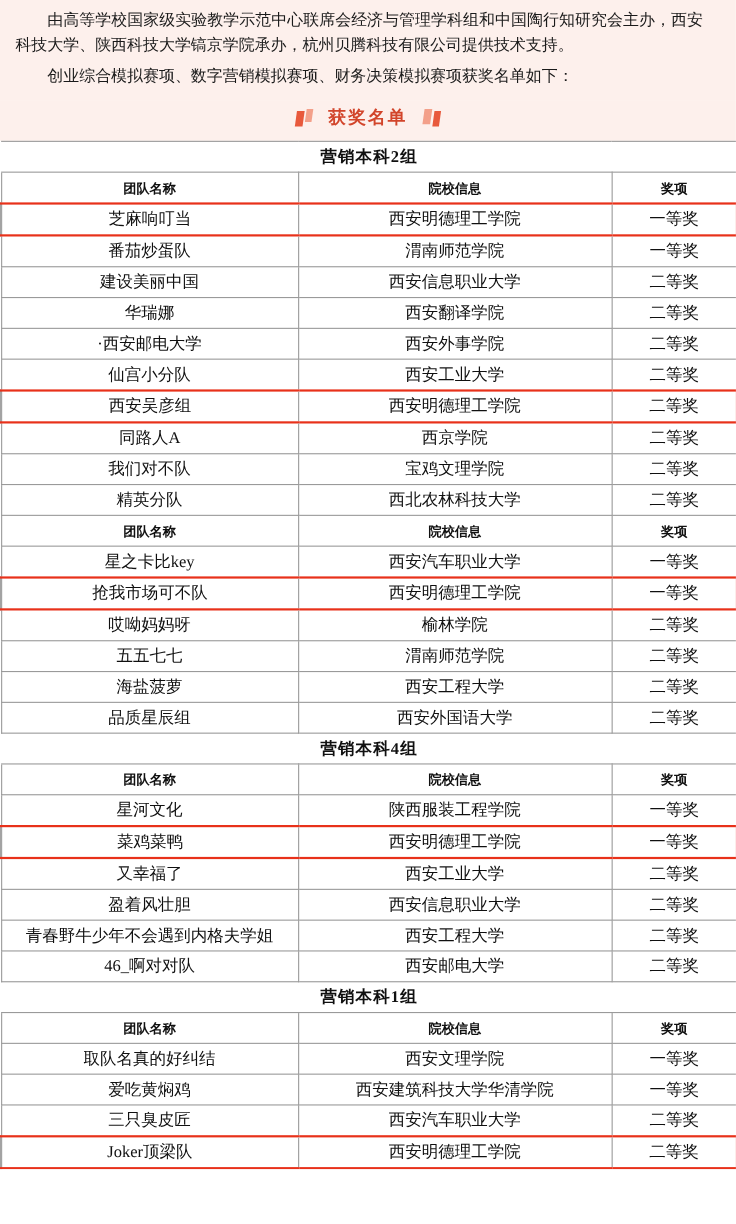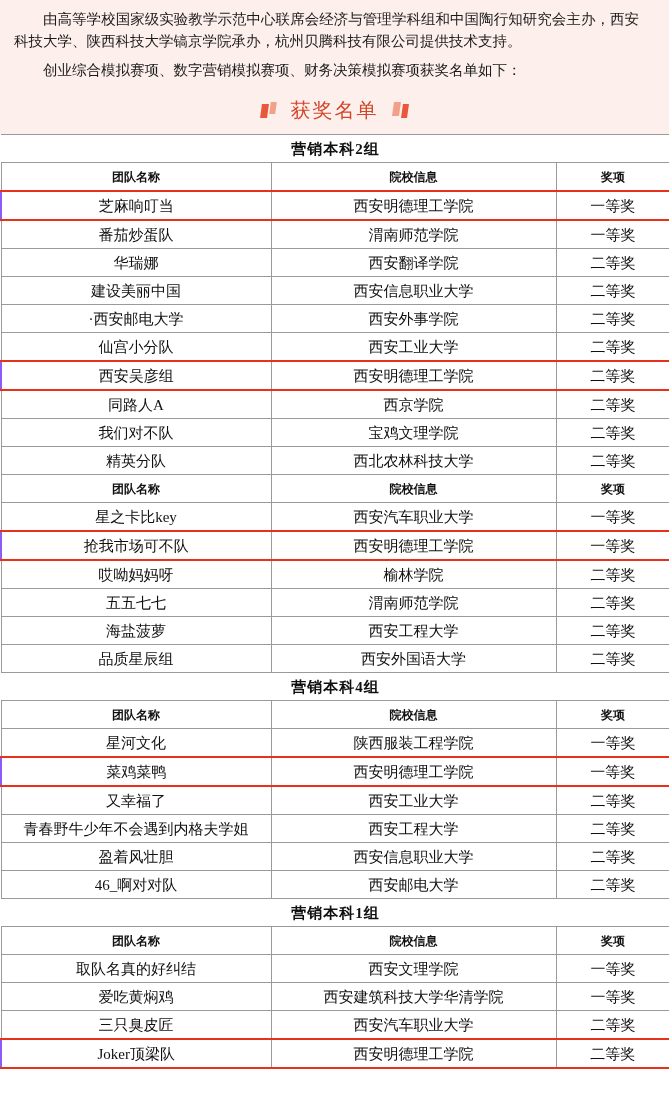--- a/index.html
+++ b/index.html
@@ -32,22 +32,22 @@
   .banner {
     background: #fdf0ec;
     text-align: center;
     padding: 6px 0 10px 0;
     display: flex;
     align-items: center;
     justify-content: center;
     gap: 14px;
   }
   .banner-title {
-    font-size: 20px;
-    font-weight: normal;
+    font-size: 16px;
+    font-weight: bold;
     color: #d2452b;
     letter-spacing: 2px;
     font-family: "Liberation Serif", "DejaVu Serif", serif;
   }
   .deco {
     display: inline-block;
     width: 16px;
     height: 17px;
     position: relative;
   }
@@ -100,21 +100,21 @@
   }
   col.c1 { width: 270px; }
   col.c2 { width: 285px; }
   col.c3 { width: 114px; }
 
   
   tr.hl td {
     border-top: 2px solid #e8311a;
     border-bottom: 2px solid #e8311a;
   }
-  tr.hl td:first-child { border-left: 2px solid #8b5cf6; }
+  tr.hl td:first-child { border-left: 2px solid #a3a3a3; }
   tr.hl td:last-child { border-right: 2px solid #e8311a; }
 </style>
 </head>
 <body>
 
 <div class="page">
 
   <div class="intro">
     <p>由高等学校国家级实验教学示范中心联席会经济与管理学科组和中国陶行知研究会主办，西安科技大学、陕西科技大学镐京学院承办，杭州贝腾科技有限公司提供技术支持。</p>
     <p>创业综合模拟赛项、数字营销模拟赛项、财务决策模拟赛项获奖名单如下：</p>
@@ -145,27 +145,27 @@
           <td>芝麻响叮当</td>
           <td>西安明德理工学院</td>
           <td>一等奖</td>
         </tr>
         <tr class="">
           <td>番茄炒蛋队</td>
           <td>渭南师范学院</td>
           <td>一等奖</td>
         </tr>
         <tr class="">
+          <td>建设美丽中国</td>
+          <td>西安信息职业大学</td>
+          <td>二等奖</td>
+        </tr>
+        <tr class="">
           <td>华瑞娜</td>
           <td>西安翻译学院</td>
-          <td>二等奖</td>
-        </tr>
-        <tr class="">
-          <td>建设美丽中国</td>
-          <td>西安信息职业大学</td>
           <td>二等奖</td>
         </tr>
         <tr class="">
           <td>·西安邮电大学</td>
           <td>西安外事学院</td>
           <td>二等奖</td>
         </tr>
         <tr class="">
           <td>仙宫小分队</td>
           <td>西安工业大学</td>
@@ -243,27 +243,27 @@
           <td>菜鸡菜鸭</td>
           <td>西安明德理工学院</td>
           <td>一等奖</td>
         </tr>
         <tr class="">
           <td>又幸福了</td>
           <td>西安工业大学</td>
           <td>二等奖</td>
         </tr>
         <tr class="">
+          <td>盈着风壮胆</td>
+          <td>西安信息职业大学</td>
+          <td>二等奖</td>
+        </tr>
+        <tr class="">
           <td>青春野牛少年不会遇到内格夫学姐</td>
           <td>西安工程大学</td>
-          <td>二等奖</td>
-        </tr>
-        <tr class="">
-          <td>盈着风壮胆</td>
-          <td>西安信息职业大学</td>
           <td>二等奖</td>
         </tr>
         <tr class="">
           <td>46_啊对对队</td>
           <td>西安邮电大学</td>
           <td>二等奖</td>
         </tr>
         <tr class="group-title">
           <td colspan="3">营销本科1组</td>
         </tr>

